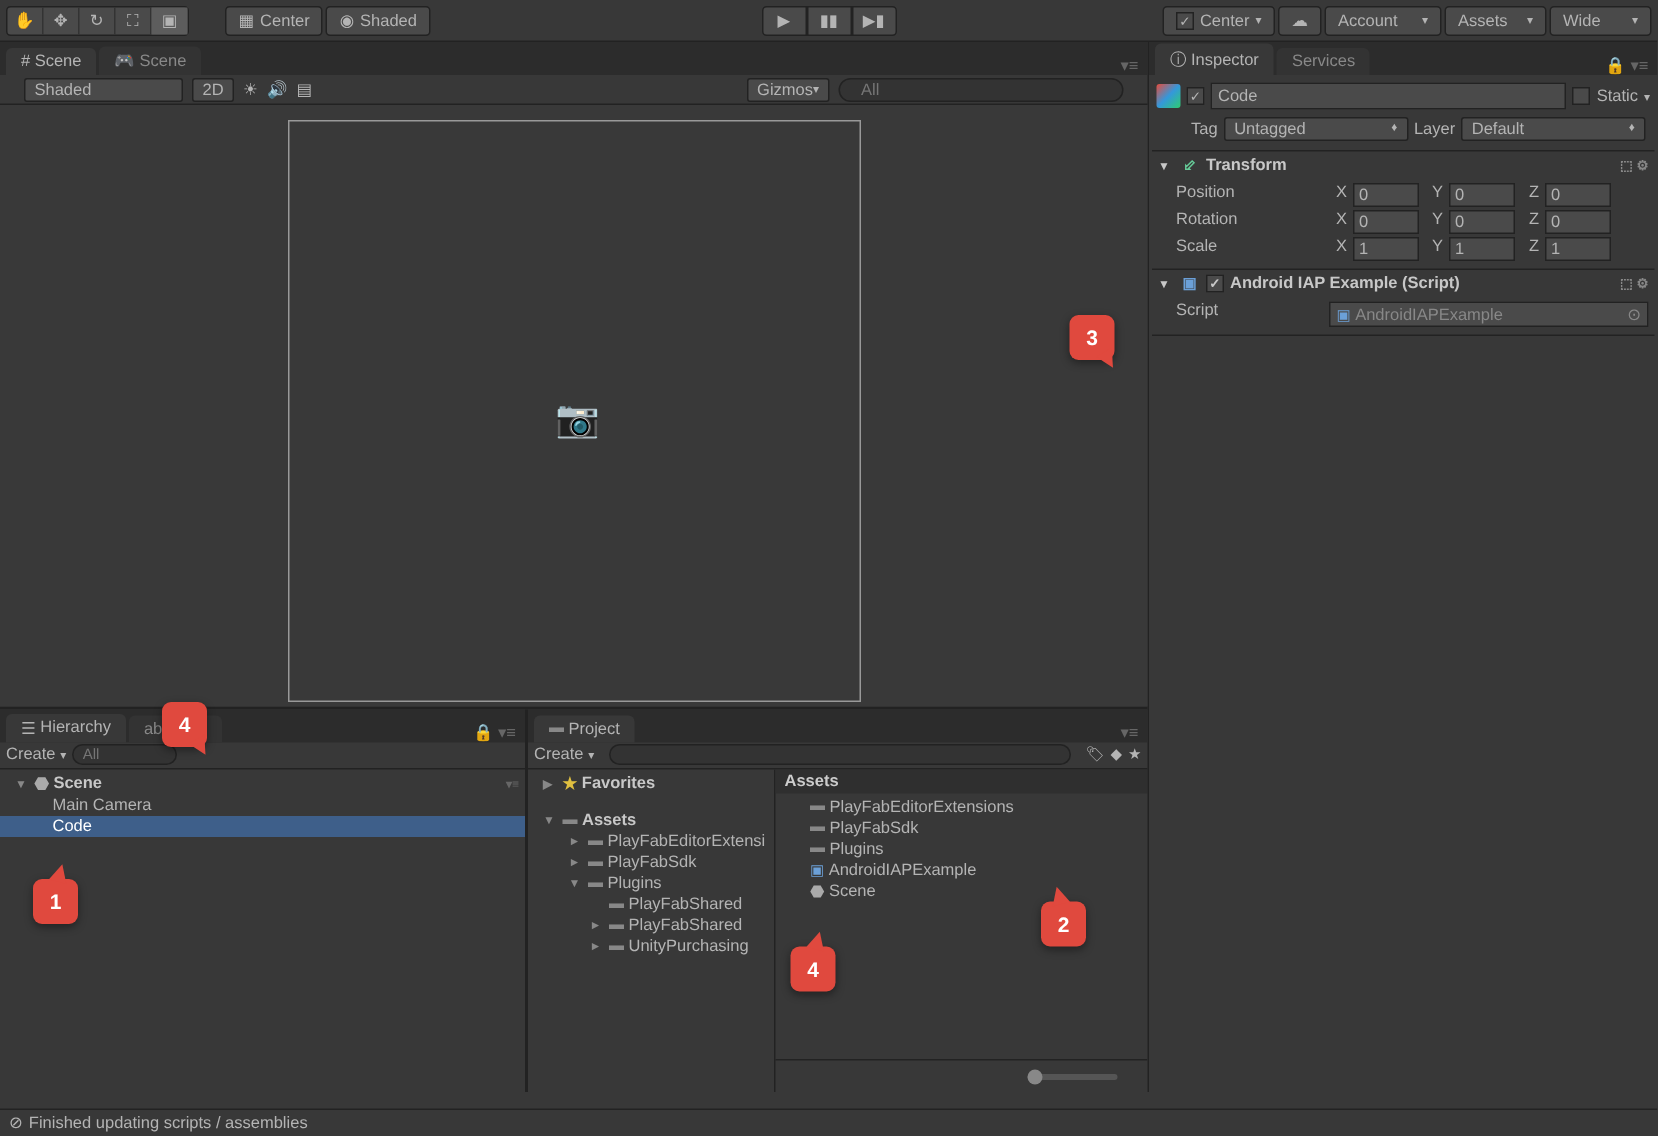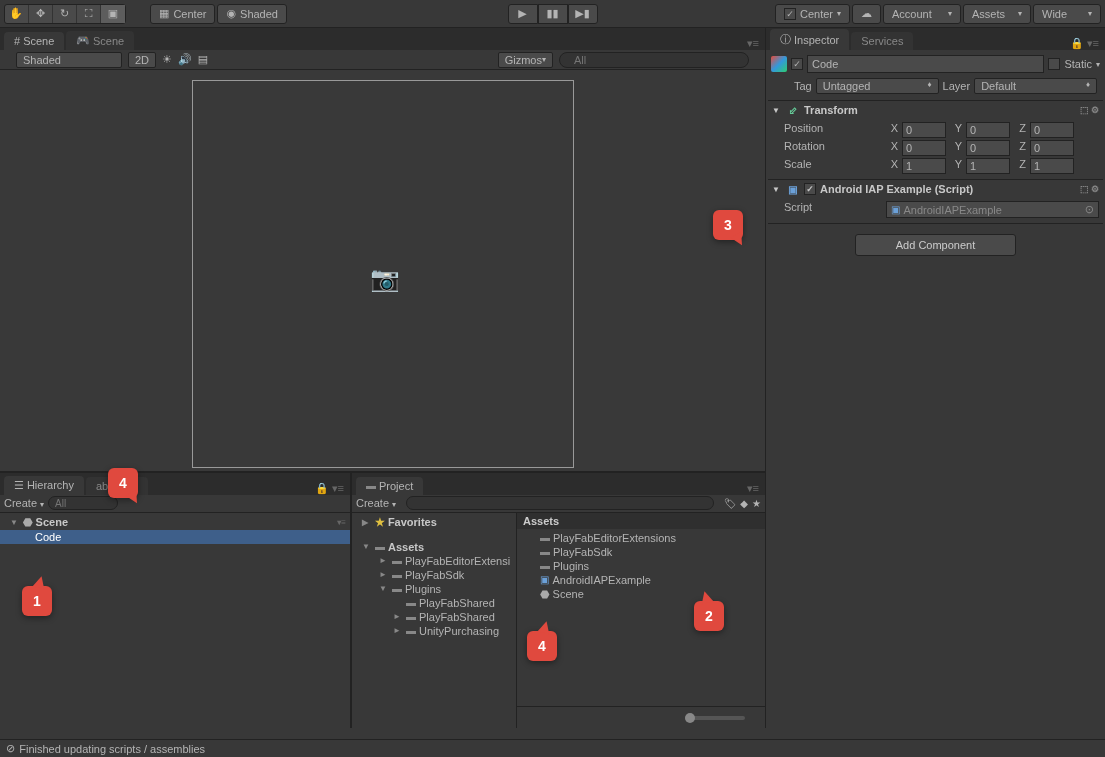--- a/index.html
+++ b/index.html
@@ -194,20 +194,24 @@
           <span><span>Create</span> <span style="font-size:8px">▾</span></span>
           <input style="width: 70px;" placeholder="All">
         </div>
         <div class="tree">
           <div class="tree-item bold">
               <span class="arrow">▼</span>
               <span class="unity-icon">⬣</span>
               <span>Scene</span>
               <span style="margin-left:auto;font-size:8px;color:#666">▾≡</span>
             </div>
+          <div class="tree-item">
+              <span class="indent" style="width:22px"></span>
+              <span>Main Camera</span>
+            </div>
           <div class="tree-item selected">
               <span class="indent" style="width:22px"></span>
               <span>Code</span>
             </div>
         </div>
       </div>
 
       <div class="project-panel">
         <div class="tabs">
           <div class="tab">
@@ -395,21 +399,20 @@
             <span class="label">Script</span>
             <div class="script-field">
               <span class="script-icon">▣</span>
               <span>AndroidIAPExample</span>
               <span style="margin-left:auto">⊙</span>
             </div>
           </div>
         </div>
       </div>
 
-      <button class="add-comp-btn">Add Component</button>
     </div>
   </div>
 </div>
 
 <div class="status-bar">
   <span>⊘</span>
   <span>Finished updating scripts / assemblies</span>
 </div>
 
 <div class="callout has-tail tail-tr" style="top:586px;left:22px">1</div>

